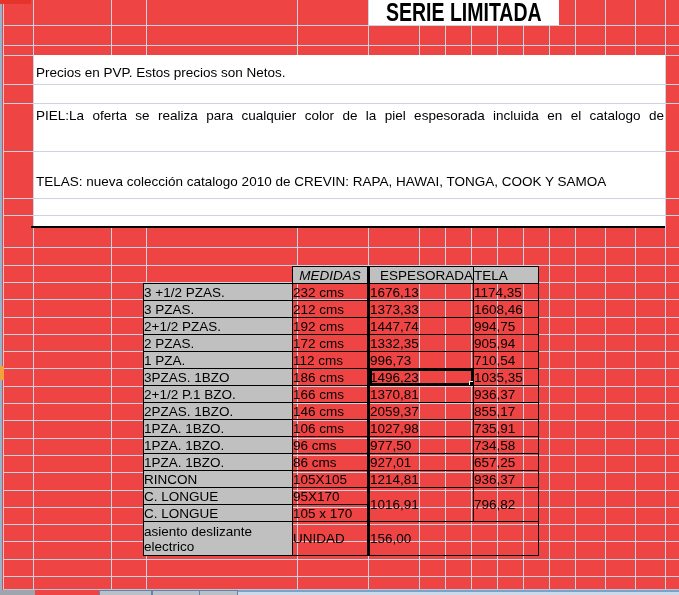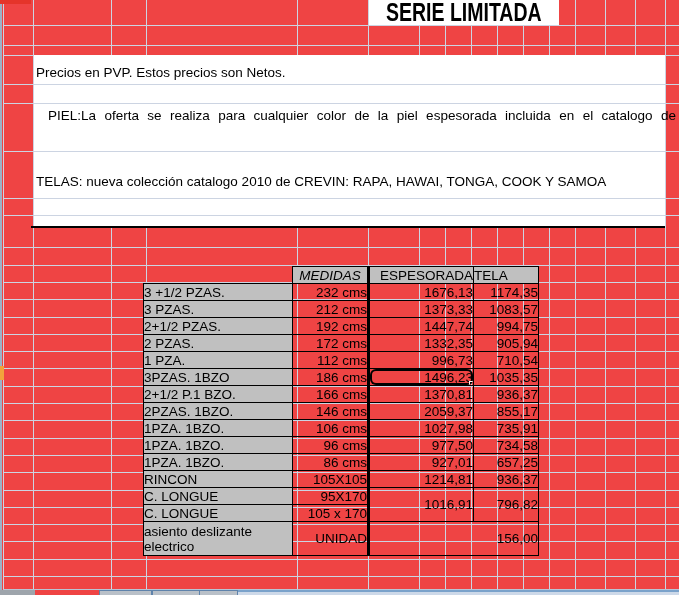--- a/index.html
+++ b/index.html
@@ -18,46 +18,46 @@
   }
   .title-cell span{
     font-weight:bold;font-size:25px;white-space:nowrap;
     transform:scaleX(0.78);transform-origin:center;letter-spacing:0px;
   }
   
   .textblock{position:absolute;left:34px;top:55px;width:631px;height:172px;background:#fff;z-index:2;font-size:13.5px;}
   .tb-line{position:absolute;left:0;right:0;height:1px;background:#ccd4e2;}
   .precios{position:absolute;left:2px;top:10px;white-space:nowrap;}
   .piel{position:absolute;left:2px;top:53px;width:628px;}
-  .piel-l1{display:block;width:100%;text-align:justify;text-align-last:justify;margin-left:12px;}
+  .piel-l1{display:block;width:100%;text-align:justify;text-align-last:justify;}
   .piel-l2{display:block;margin-top:6px;}
   .telas{position:absolute;left:2px;top:119px;white-space:nowrap;}
   .black-rule{position:absolute;left:31px;top:226px;width:634px;height:2px;background:#000;z-index:2;}
   
   .red-marker{position:absolute;left:0;top:0;width:31px;height:4px;z-index:4;}
   .orange-marker{position:absolute;left:0;top:366px;width:4px;height:14px;z-index:4;}
   
   .price-table{
     position:absolute;left:143px;top:266px;z-index:3;
     border-collapse:collapse;table-layout:fixed;font-size:13.5px;line-height:15px;padding-left:7px;
   }
   .price-table td{border:1px solid #000;padding:0;overflow:hidden;white-space:nowrap;vertical-align:middle;}
   .price-table td.h-empty{border:none;background:transparent;}
   .grey{background:#c0c0c0;}
   .lbl{padding-left:4px;text-align:left;}
-  .num{text-align:right;}
+  .num{text-align:left;}
   .esp-col{border-left:3px solid #000 !important;}
   .hdr-med{font-style:italic;text-align:center;}
   .hdr-esp{padding-left:4px;text-align:right;margin-top:36px;}
   .hdr-tela{padding-left:6px;text-align:left;}
   tr.hdr{height:18px;}
   .price-table tr{height:17px;}
   tr.tall-row{height:34px;}
   tr.tall-row td.lbl{white-space:normal;line-height:15px;}
-  td.selected{box-shadow:inset 0 0 0 2px #000;position:relative;border-radius:6px;}
+  td.selected{box-shadow:inset 0 0 0 2px #000;position:relative;}
   td.selected::after{
     content:"";position:absolute;right:-3px;bottom:-3px;width:5px;height:5px;
     background:#000;border:1px solid #fff;z-index:6;
   }
   
   .strip{position:absolute;top:590px;height:5px;z-index:3;box-sizing:border-box;}
   .strip-grey{background:#9ea5ac;}
   .strip-cell{background:#b9c0c8;border:1px solid #5f83ab;border-bottom:none;}
   .strip-blue{border-top:2px solid #7aa2cb;}
   .hline-bottom{position:absolute;left:3px;top:589px;width:676px;height:1px;background:#b9c4d4;z-index:2;}
@@ -158,21 +158,21 @@
         <tr>
           <td class="grey lbl">3 +1/2 PZAS.</td>
           <td class="num">232 cms</td>
           <td class="num esp-col">1676,13</td>
           <td class="num">1174,35</td>
         </tr>
         <tr>
           <td class="grey lbl">3 PZAS.</td>
           <td class="num">212 cms</td>
           <td class="num esp-col">1373,33</td>
-          <td class="num">1083,57</td>
+          <td class="num">1608,46</td>
         </tr>
         <tr>
           <td class="grey lbl">2+1/2 PZAS.</td>
           <td class="num">192 cms</td>
           <td class="num esp-col">1447,74</td>
           <td class="num">994,75</td>
         </tr>
         <tr>
           <td class="grey lbl">2 PZAS.</td>
           <td class="num">172 cms</td>

